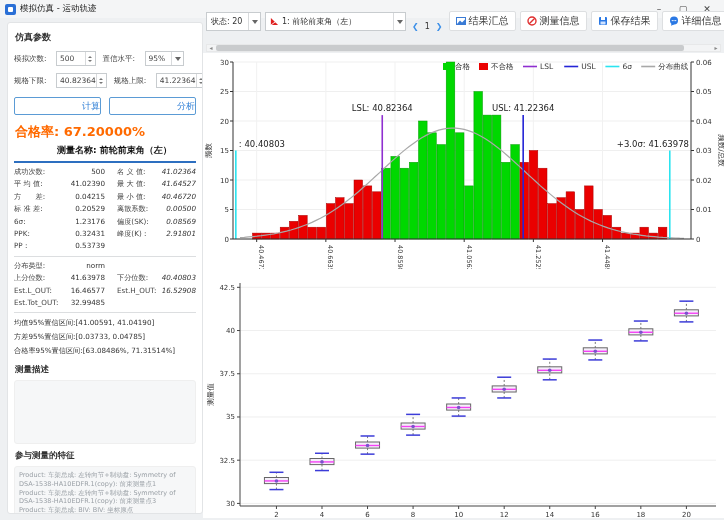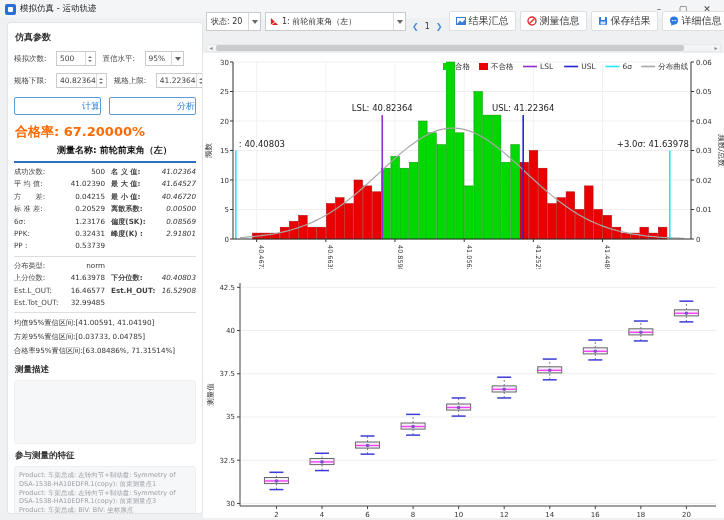--- a/index.html
+++ b/index.html
@@ -32,21 +32,21 @@
   .btn-row { display:flex; gap:8px; margin:9px 0 8px 0; }
   .btn-outline { flex:1; height:18px; border:1px solid #5b9bd5; border-radius:2px; background:#fff;
      color:#2f7fd6; font-size:9px; text-align:right; line-height:16px; cursor:default; }
   .pass-rate { color:#ff6a00; font-weight:bold; font-size:13px; margin:4px 0 3px 1px; }
   .measure-name { font-size:9px; font-weight:bold; color:#111; margin:2px 0 4px 1px;padding-left:42px; }
   .blue-sep { height:2px; background:#2d6fc0; margin:1px 0 3px 0; }
   .gray-sep { border-top:1px solid #dcdee0; margin:3px 0 3px 0; }
   .srow { display:flex; font-size:7.2px; line-height:12.4px; color:#333; }
   .srow .l1 { width:30%; color:#444; }
   .srow .v1 { width:20%; text-align:right; }
-  .srow .l2 { width:29%; padding-left:6px; color:#444;font-weight:bold; }
+  .srow .l2 { width:29%; padding-left:12px; color:#444; }
   .srow .v2 { width:21%; text-align:right;font-style:italic; }
   .ci-line { font-size:7.2px; line-height:14px; color:#333; }
   .sub-label { font-size:8.5px; font-weight:bold; color:#333; margin:6px 0 4px 1px; }
   .muted-box { background:#f6f7f8; border:1px solid #efefef; border-radius:3px; }
   .desc-box { height:64px; }
   .feat-box { height:60px; padding:4px 4px; font-size:6.5px; line-height:8.6px; color:#9aa0a6; overflow:hidden; }
   .feat-box div { margin-bottom:0px; }
 
   
   .topbar { position:absolute; left:206px; top:10px; width:518px; height:21px; display:flex; align-items:flex-end; gap:4px; overflow:hidden; }

